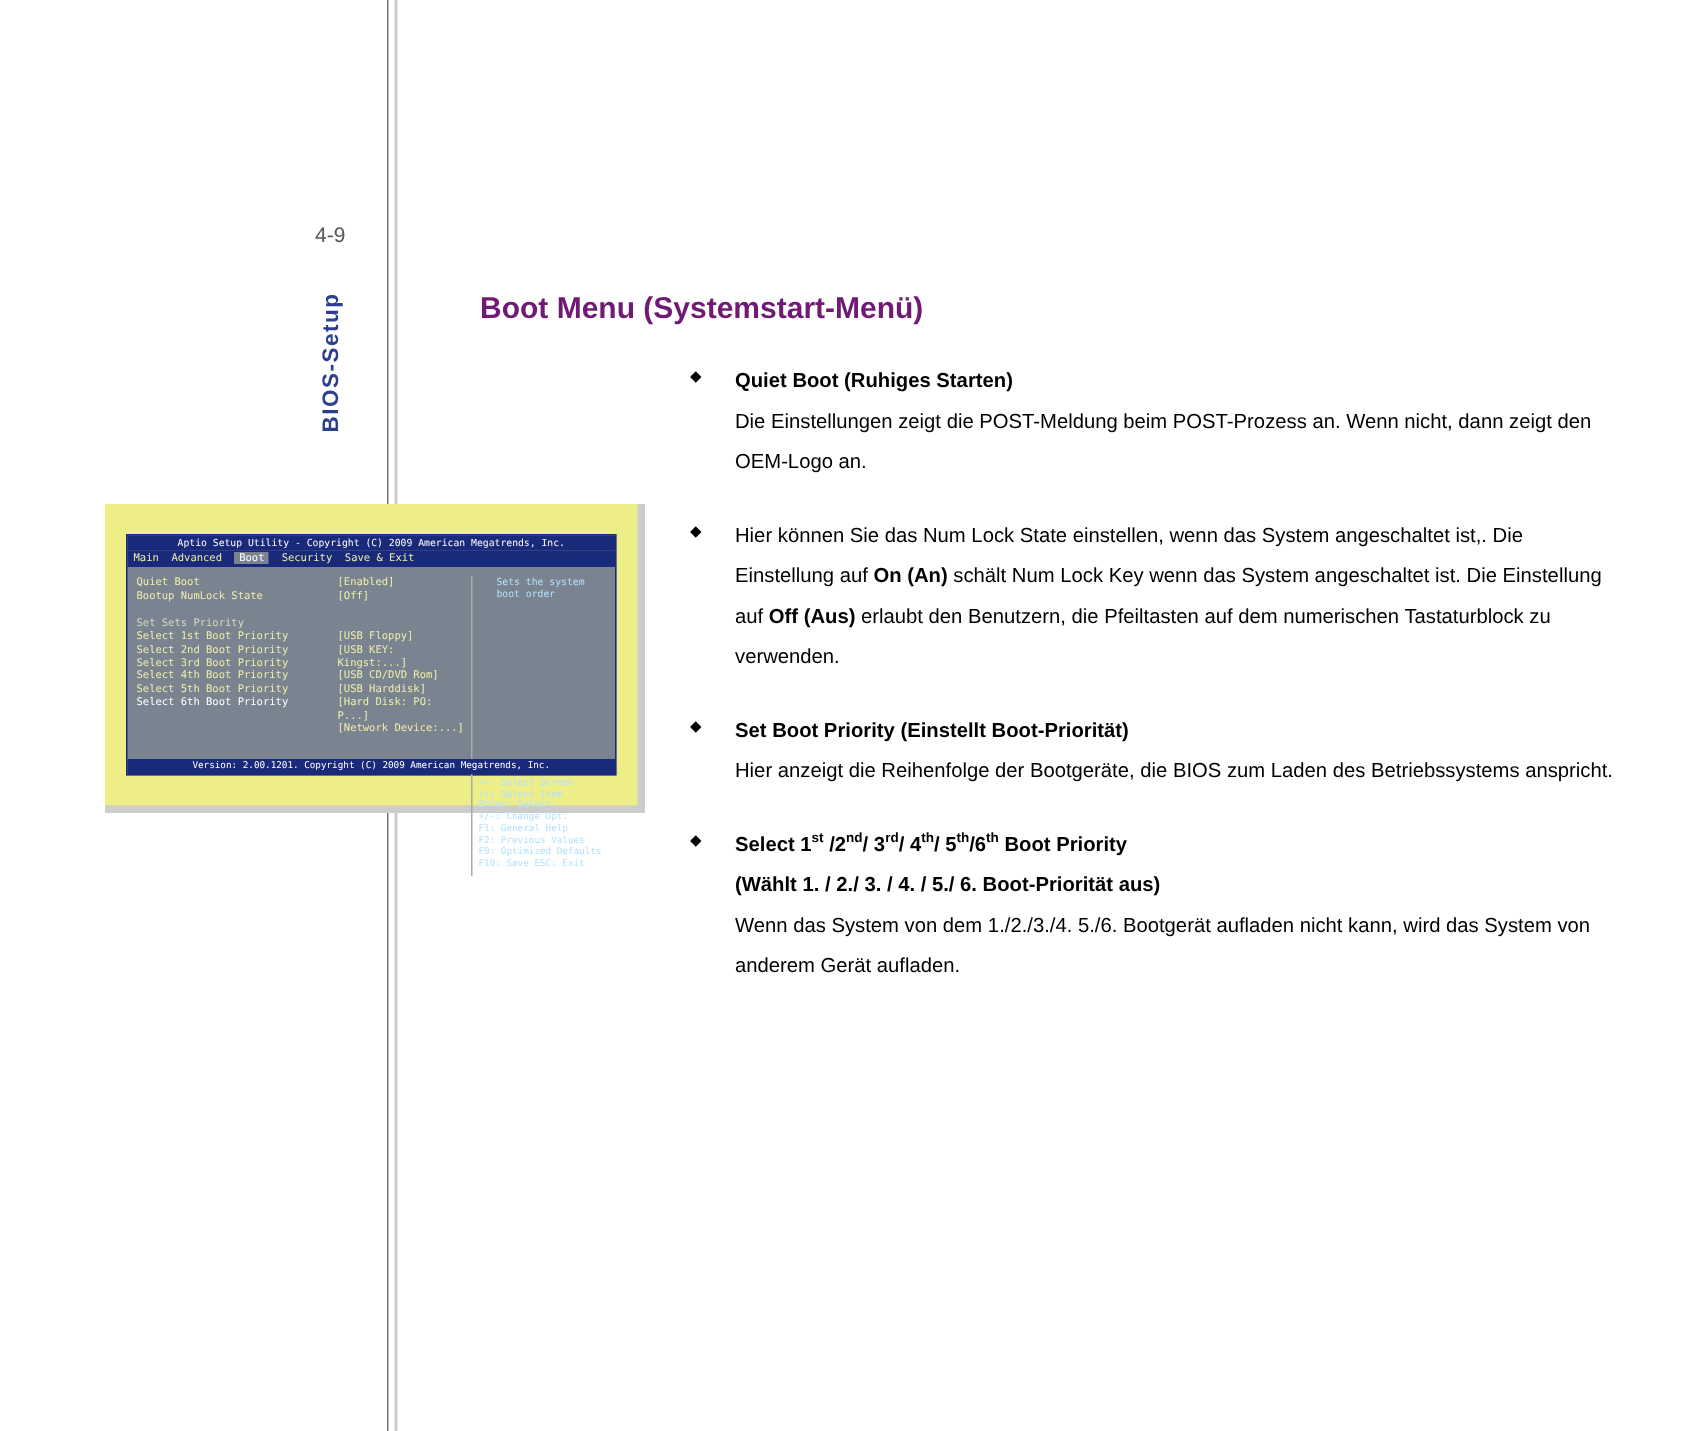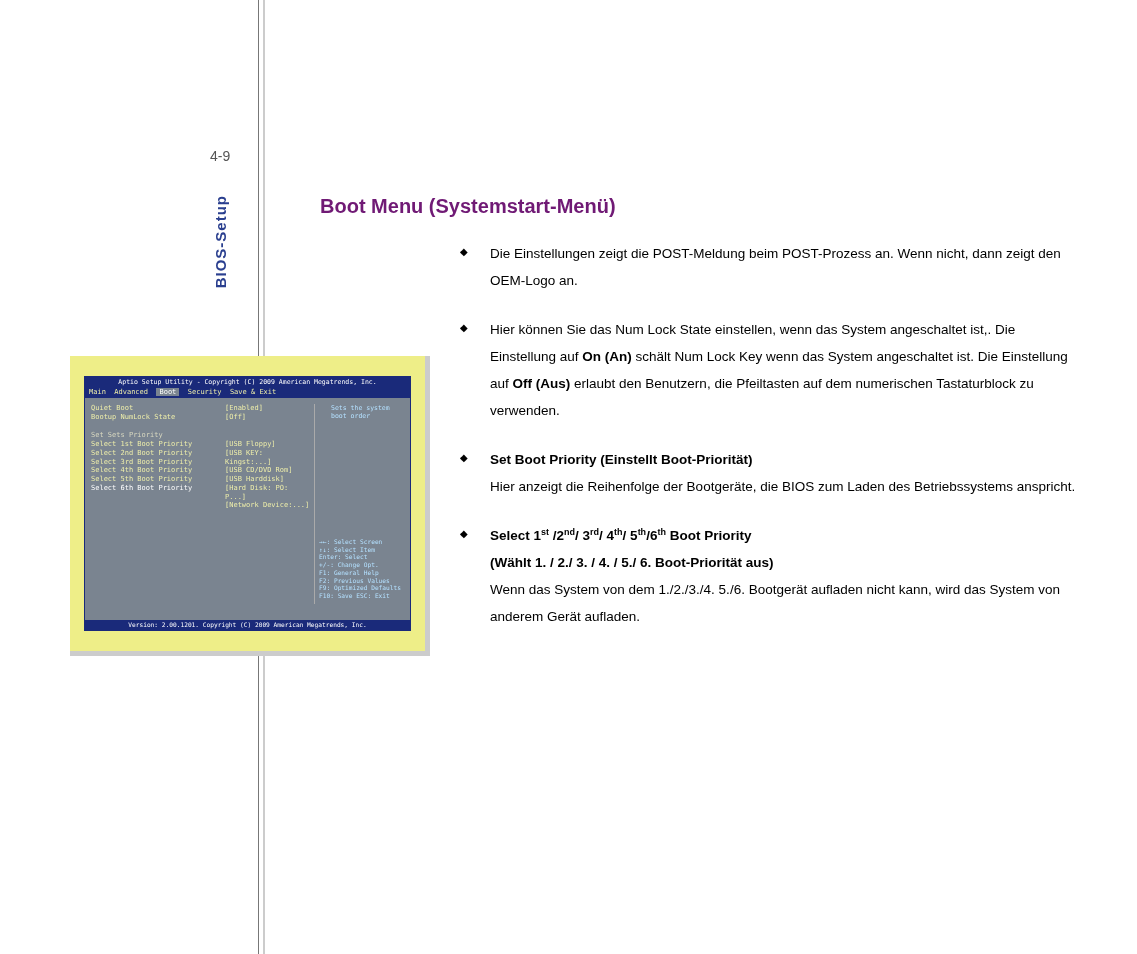--- a/index.html
+++ b/index.html
@@ -78,23 +78,23 @@
   .item-body { margin-left: 30px; }
   .item-title { font-weight: bold; }
   .item-text { text-align: left; }
   .item-text.just { text-align: justify; }
   sup { font-size: 9px; vertical-align: super; }
 
   
   .bios-wrap {
     position: absolute;
     left: 70px;
-    top: 356px;
+    top: 336px;
     width: 360px;
-    height: 300px;
+    height: 206px;
     background: #eeee88;
     border-right: 5px solid #ccc;
     border-bottom: 5px solid #ccc;
     padding: 20px 14px;
   }
   .bios-screen {
     width: 100%;
     height: 100%;
     background: #7a8490;
     font-family: "Lucida Console", Monaco, monospace;
@@ -175,20 +175,21 @@
   <div class="page-number">4-9</div>
   <div class="section-label">BIOS-Setup</div>
 
   <div class="main-heading">Boot Menu (Systemstart-Menü)</div>
 
   <div class="content">
 
     <div class="item">
       <span class="bullet">◆</span>
       <div class="item-body">
+        <div class="item-title">Quiet Boot (Ruhiges Starten)</div>
         <div class="item-text">Die Einstellungen zeigt die POST-Meldung beim POST-Prozess an. Wenn nicht, dann zeigt den OEM-Logo an.</div>
       </div>
     </div>
 
     <div class="item">
       <span class="bullet">◆</span>
       <div class="item-body">
         <div class="item-text">
           <span>Hier können Sie das Num Lock State einstellen, wenn das System angeschaltet ist,. Die Einstellung auf </span><b>On (An)</b><span> schält Num Lock Key wenn das System angeschaltet ist. Die Einstellung auf </span><b>Off (Aus)</b><span> erlaubt den Benutzern, die Pfeiltasten auf dem numerischen Tastaturblock zu verwenden.</span>
         </div>

